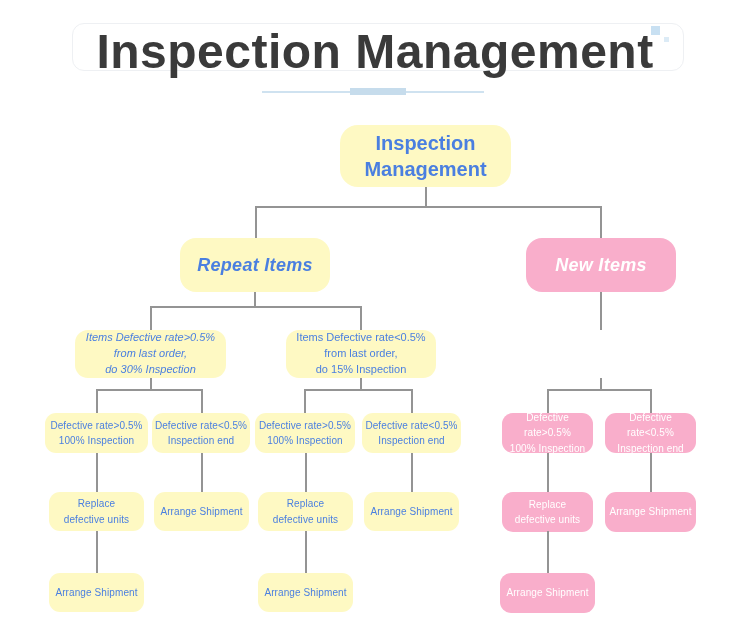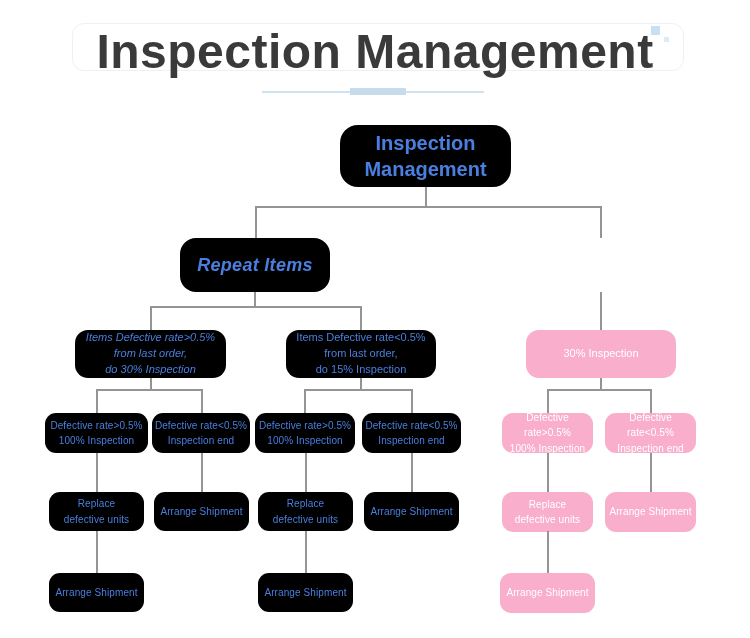--- a/index.html
+++ b/index.html
@@ -57,21 +57,21 @@
     background: #c6dcec;
   }
 
   
   .node {
     position: absolute;
     display: flex;
     align-items: center;
     justify-content: center;
     text-align: center;
-    background: #000000;
+    background: #fef9c3;
     color: #4a7fe0;
     border-radius: 12px;
     white-space: pre-line;
     line-height: 1.45;
   }
   .node.pink { background: #f9aecb; color: #ffffff; }
   .lvl1 { font-size: 20px; font-weight: bold; border-radius: 18px; line-height: 1.3; }
   .lvl2 { font-size: 18px; font-weight: bold; border-radius: 16px; letter-spacing: 0.3px; font-style: italic; }
   .lvl3 { font-size: 11px; border-radius: 13px; }
   .small { font-size: 10px; border-radius: 11px; line-height: 1.55; letter-spacing: 0.1px; }
@@ -90,28 +90,28 @@
   <div class="decor-sq1"></div>
   <div class="decor-sq2"></div>
   <h1 class="page-title">Inspection Management</h1>
   <div class="title-underline"></div>
   <div class="title-underline-accent"></div>
 
   <div class="node lvl1" style="left:340px;top:125px;width:171px;height:62px;">Inspection
 Management</div>
 
   <div class="node lvl2" style="left:180px;top:238px;width:150px;height:54px;">Repeat Items</div>
+  <div class="node lvl2 pink" style="left:526px;top:238px;width:150px;height:54px;">New Items</div>
 
   <div class="node lvl3" style="left:75px;top:330px;width:151px;height:48px;font-style:italic;">Items Defective rate&gt;0.5%
 from last order,
 do 30% Inspection</div>
   <div class="node lvl3" style="left:286px;top:330px;width:150px;height:48px;">Items Defective rate&lt;0.5%
 from last order,
 do 15% Inspection</div>
-  <div class="node lvl3 pink" style="left:526px;top:330px;width:150px;height:48px;">30% Inspection</div>
 
   <div class="node small" style="left:45px;top:413px;width:103px;height:40px;">Defective rate&gt;0.5%
 100% Inspection</div>
   <div class="node small" style="left:152px;top:413px;width:98px;height:40px;">Defective rate&lt;0.5%
 Inspection end</div>
   <div class="node small" style="left:255px;top:413px;width:100px;height:40px;">Defective rate&gt;0.5%
 100% Inspection</div>
   <div class="node small" style="left:362px;top:413px;width:99px;height:40px;">Defective rate&lt;0.5%
 Inspection end</div>
   <div class="node small pink" style="left:502px;top:413px;width:91px;height:40px;">Defective rate&gt;0.5%

